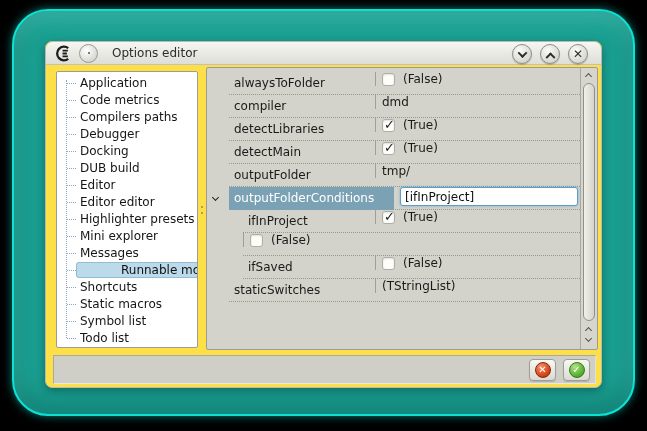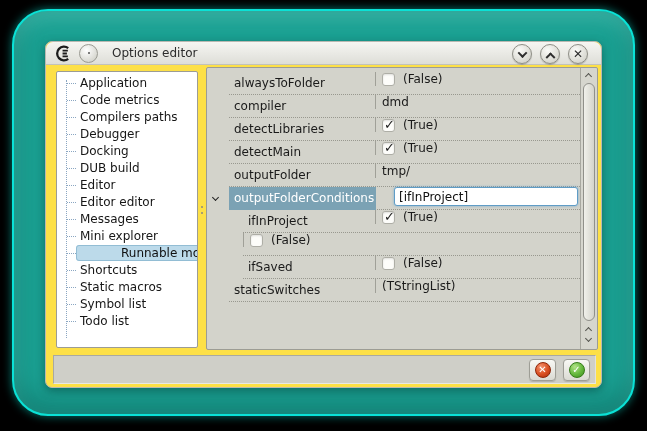--- a/index.html
+++ b/index.html
@@ -65,28 +65,28 @@
   .prow { position: relative; height: 23px; display: flex; align-items: flex-start; font-size: 12px; color: #1a1a1a; }
   .prow::after { content: ""; position: absolute; left: 22px; right: 0; bottom: 0;
     border-bottom: 1px dotted #98988f; }
   .prow.sub::after { left: 36px; }
   .gutter { width: 22px; flex: none; position: relative; border-right: 1px solid #a8a8a0; }
   .prow.sub .gutter { width: 36px; }
   .gchev { position: absolute; left: 6px; top: 8px; width: 5px; height: 5px;
     border-right: 1.6px solid #222; border-bottom: 1.6px solid #222; transform: rotate(45deg); }
   .pname { width: 146px; flex: none; line-height: 23px; padding-left: 5px; overflow: hidden; white-space: nowrap; }
   .prow.sub .pname { width: 132px; }
-  .prow.selrow .pname { background: #7ba2b4; color: #fff; width: 147px; margin-right: -1px; z-index: 1; }
+  .prow.selrow .pname { background: #7ba2b4; color: #fff; width: 165px; margin-right: -1px; z-index: 1; }
   .pval { flex: 1; border-left: 1px solid #a0a098; display: flex; align-items: center; padding-left: 6px; }
   .cbx { width: 13px; height: 13px; border-radius: 3px; background: #fdfdfa;
     border: 1px solid #aeaea6; margin-right: 8px; position: relative; flex: none;
     box-shadow: inset 0 1px 2px rgba(0,0,0,.12); }
   .cbx.checked::after { content: "✓"; position: absolute; left: 1px; top: -3px;
     font-size: 13px; font-weight: bold; color: #1c1c1c; }
-  .vedit { flex: 1; height: 19px; margin: 0 2px 0 12px; border: 1px solid #5f9cc6; border-radius: 3px;
+  .vedit { flex: 1; height: 19px; margin: 0 2px 0 0; border: 1px solid #5f9cc6; border-radius: 3px;
     background: #fff; font: 12px "DejaVu Sans", sans-serif; padding: 0 4px; color: #111;
     box-shadow: 0 0 3px rgba(90,160,210,.7); outline: none; }
 
   
   .vscroll { position: absolute; right: 0; top: 0; bottom: 0; width: 17px;
     background: #d6d6ce; border-left: 1px solid #a8a8a0; border-radius: 0 2px 2px 0; }
   .schev { position: absolute; left: 5px; width: 5px; height: 5px;
     border-right: 1.6px solid #55554f; border-bottom: 1.6px solid #55554f; }
   .schev.up { transform: rotate(-135deg); }
   .schev.down { transform: rotate(45deg); }
@@ -140,22 +140,23 @@
   <ul class="tree">
     <div class="tree-vline"></div>
     <li><span class="lbl">Application</span></li>
     <li><span class="lbl">Code metrics</span></li>
     <li><span class="lbl">Compilers paths</span></li>
     <li><span class="lbl">Debugger</span></li>
     <li><span class="lbl">Docking</span></li>
     <li><span class="lbl">DUB build</span></li>
     <li><span class="lbl">Editor</span></li>
     <li><span class="lbl">Editor editor</span></li>
+    <li><span class="lbl">Highlighter presets</span></li>
+    <li><span class="lbl">Mini explorer</span></li>
     <li><span class="lbl">Messages</span></li>
-    <li><span class="lbl">Mini explorer</span></li>
     <li class="sel"><span class="lbl">Runnable modules</span></li>
     <li><span class="lbl">Shortcuts</span></li>
     <li><span class="lbl">Static macros</span></li>
     <li><span class="lbl">Symbol list</span></li>
     <li><span class="lbl">Todo list</span></li>
   </ul>
 
   <div class="splitter">
       <i></i>
       <i></i>

